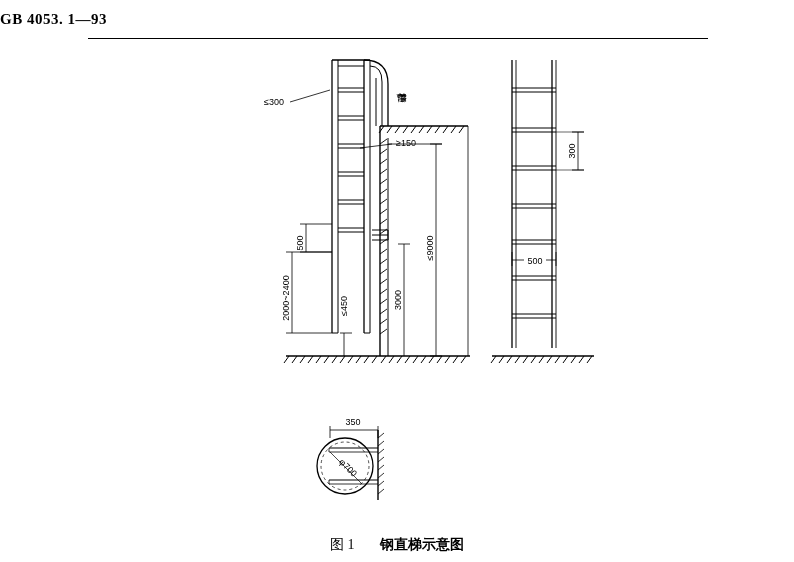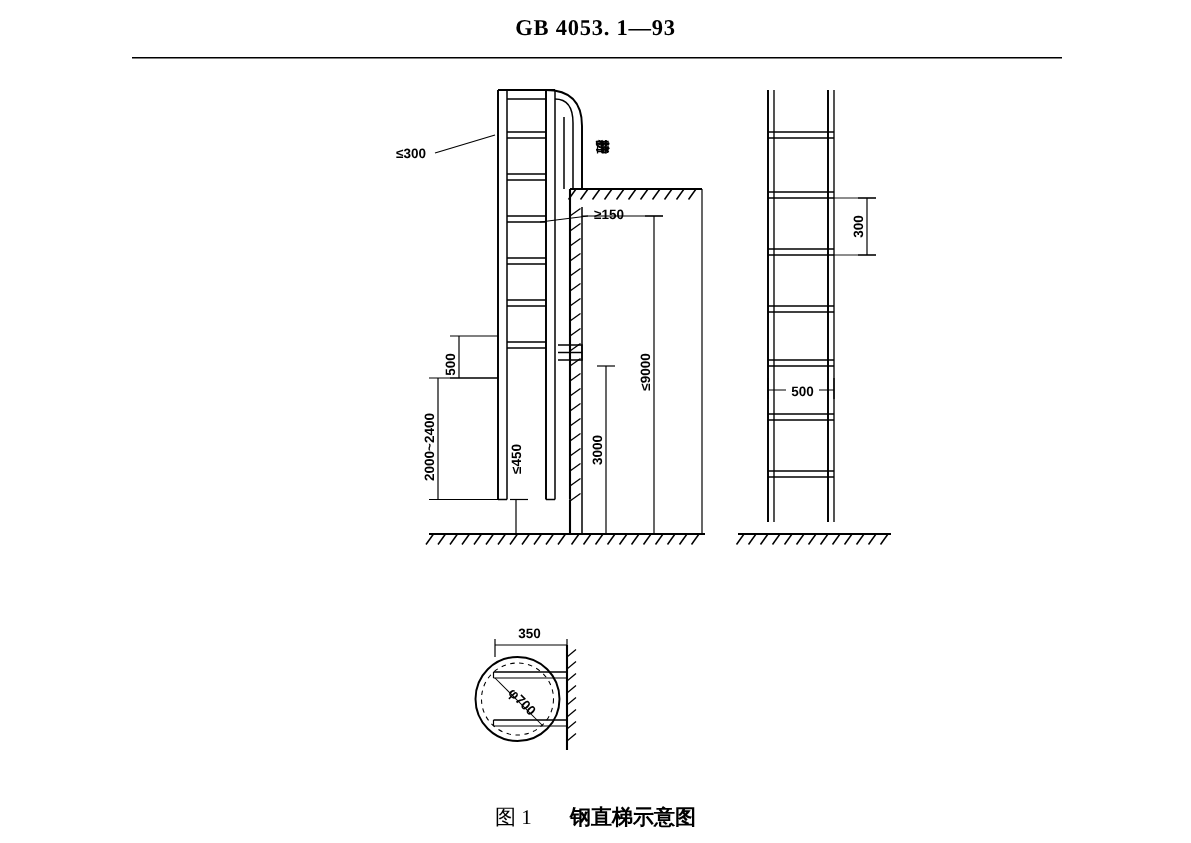--- a/index.html
+++ b/index.html
@@ -15,21 +15,21 @@
     color: #000000;
     overflow: hidden;
   }
 
   
   .page-header {
     position: absolute;
     top: 10px;
     left: 0;
     width: 794px;
-    text-align: center;
+    text-align: left;
   }
   .page-header .header-title {
     font-family: "Liberation Serif", serif;
     font-weight: bold;
     font-size: 15px;
     letter-spacing: 0.5px;
   }
   .header-rule {
     position: absolute;
     top: 38px;
@@ -39,21 +39,20 @@
     background: #000;
   }
 
   
   .figure-area {
     position: absolute;
     top: 48px;
     left: 0;
     width: 704px;
     height: 470px;
-    font-weight: bold;
   }
   .figure-svg {
     position: absolute;
     top: 0;
     left: 0;
   }
 
   
   .figure-caption {
     position: absolute;

